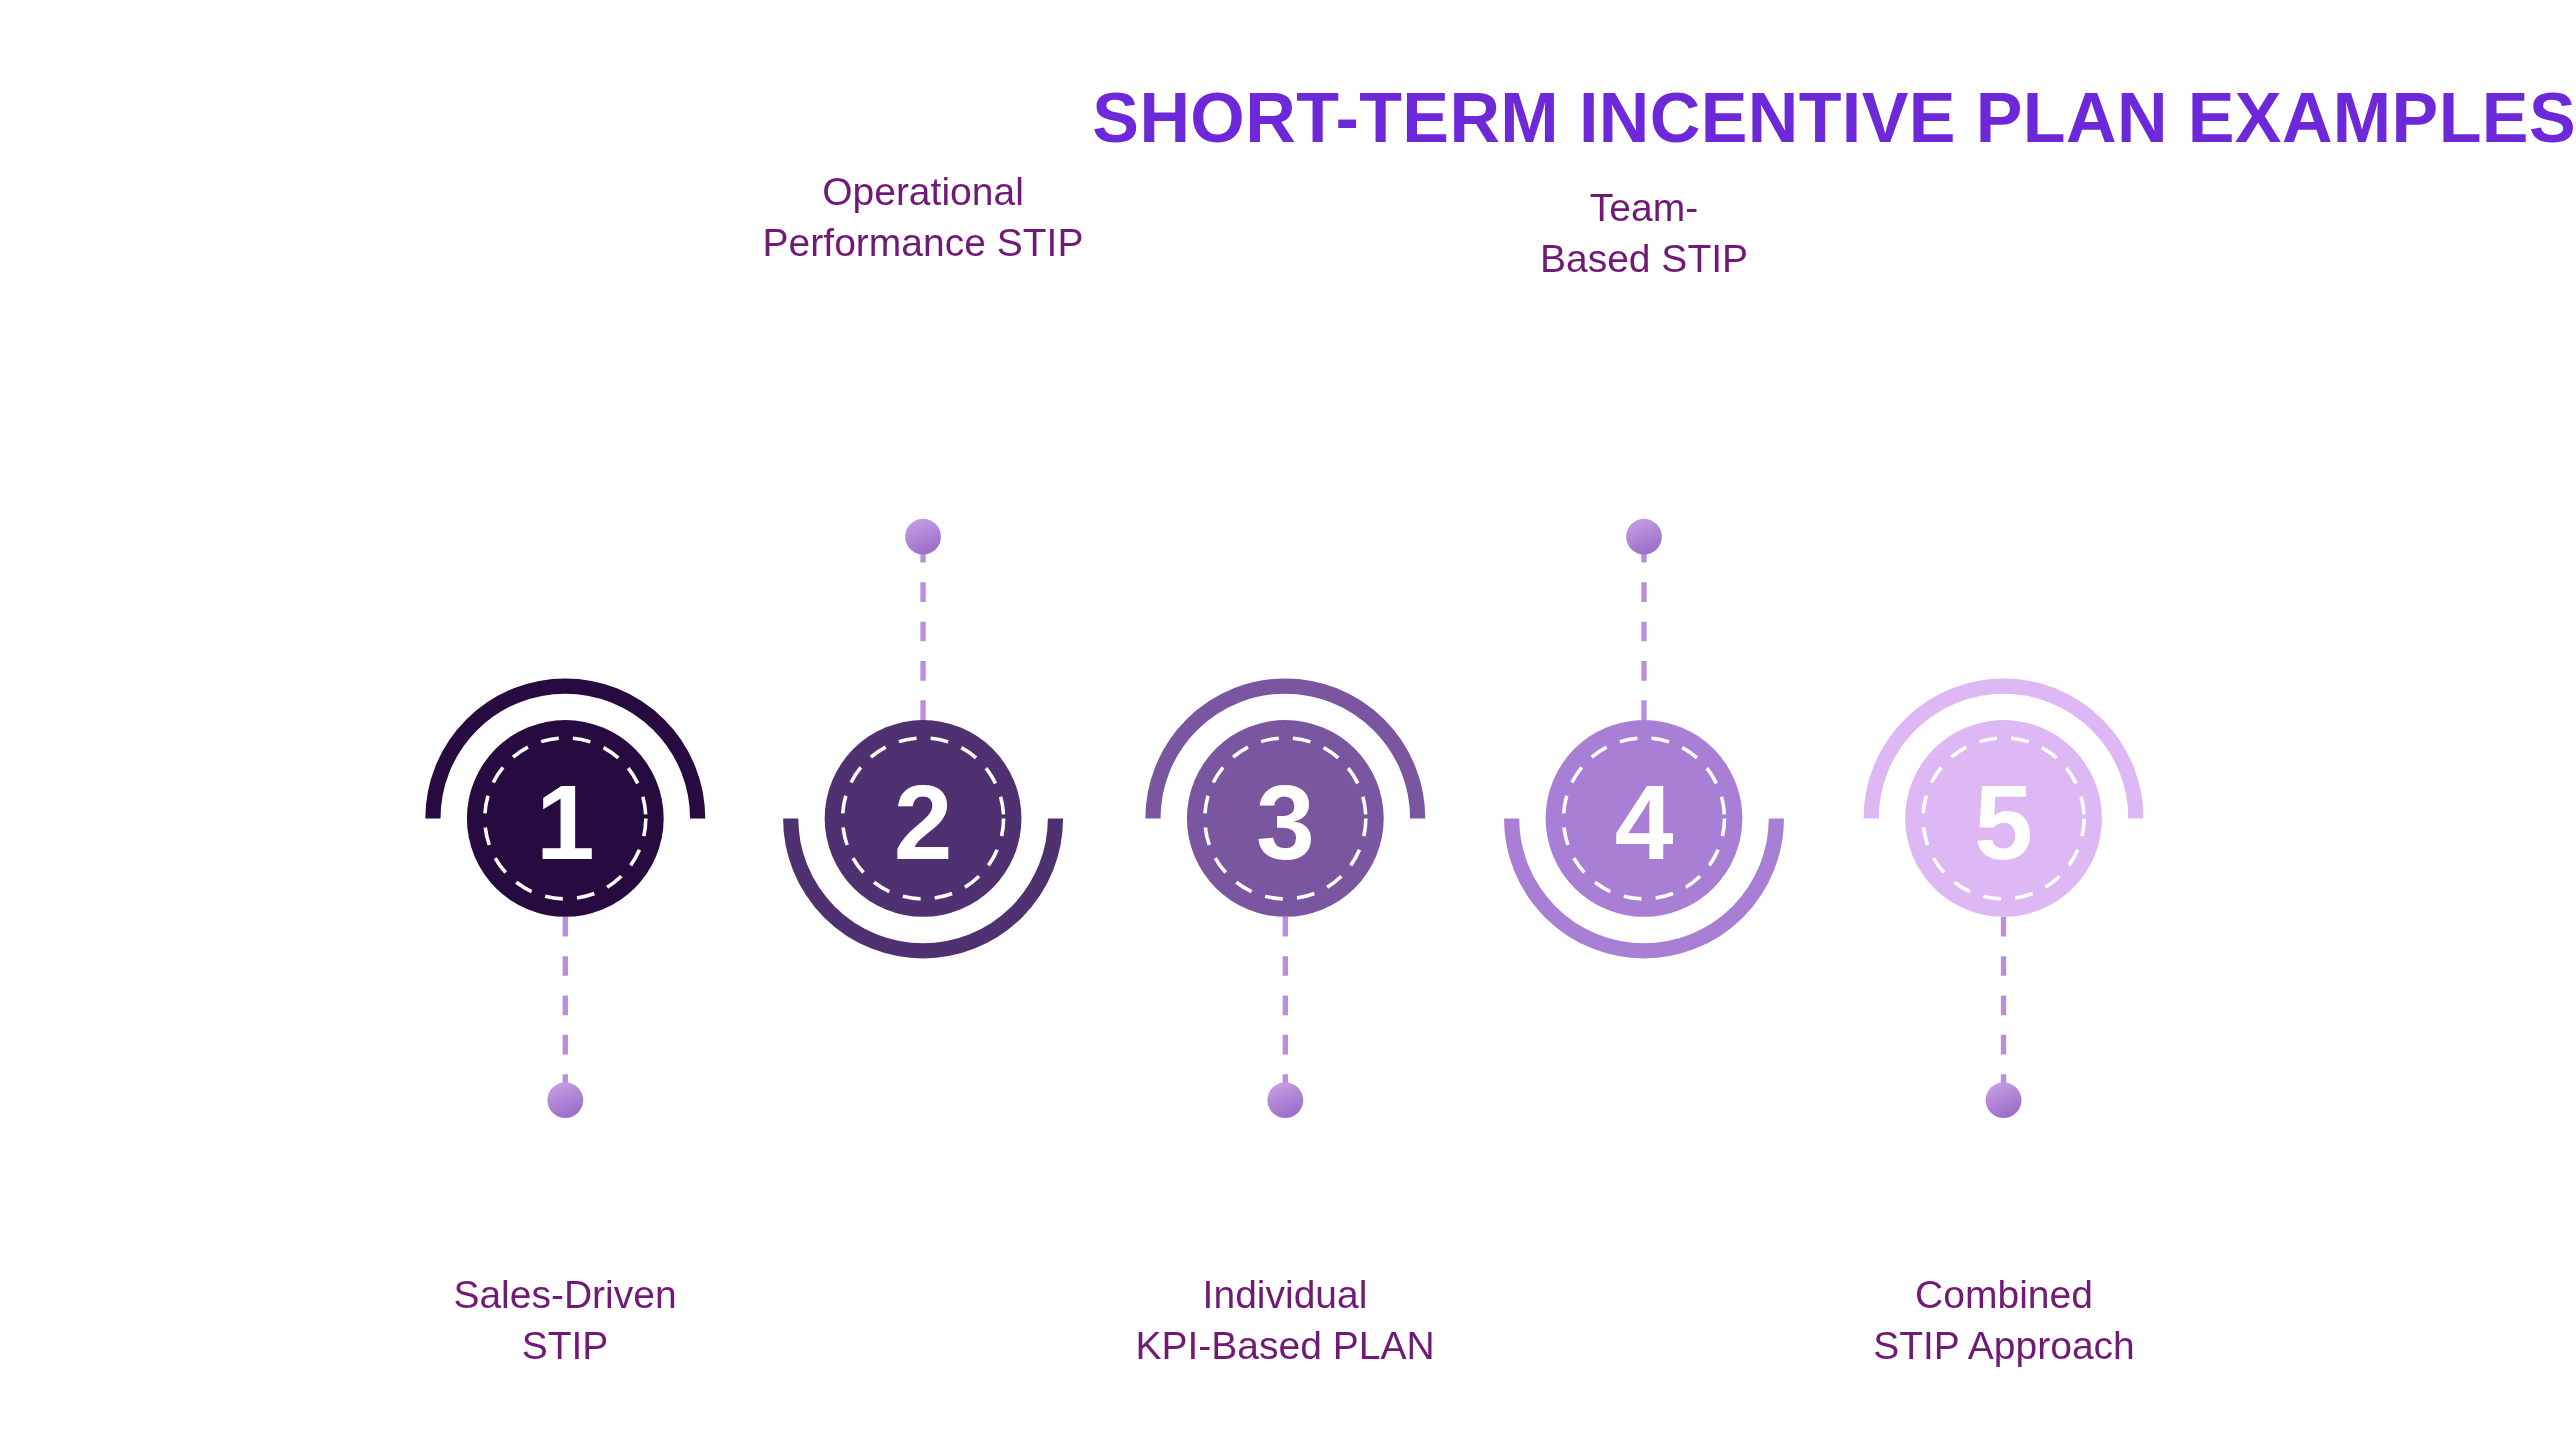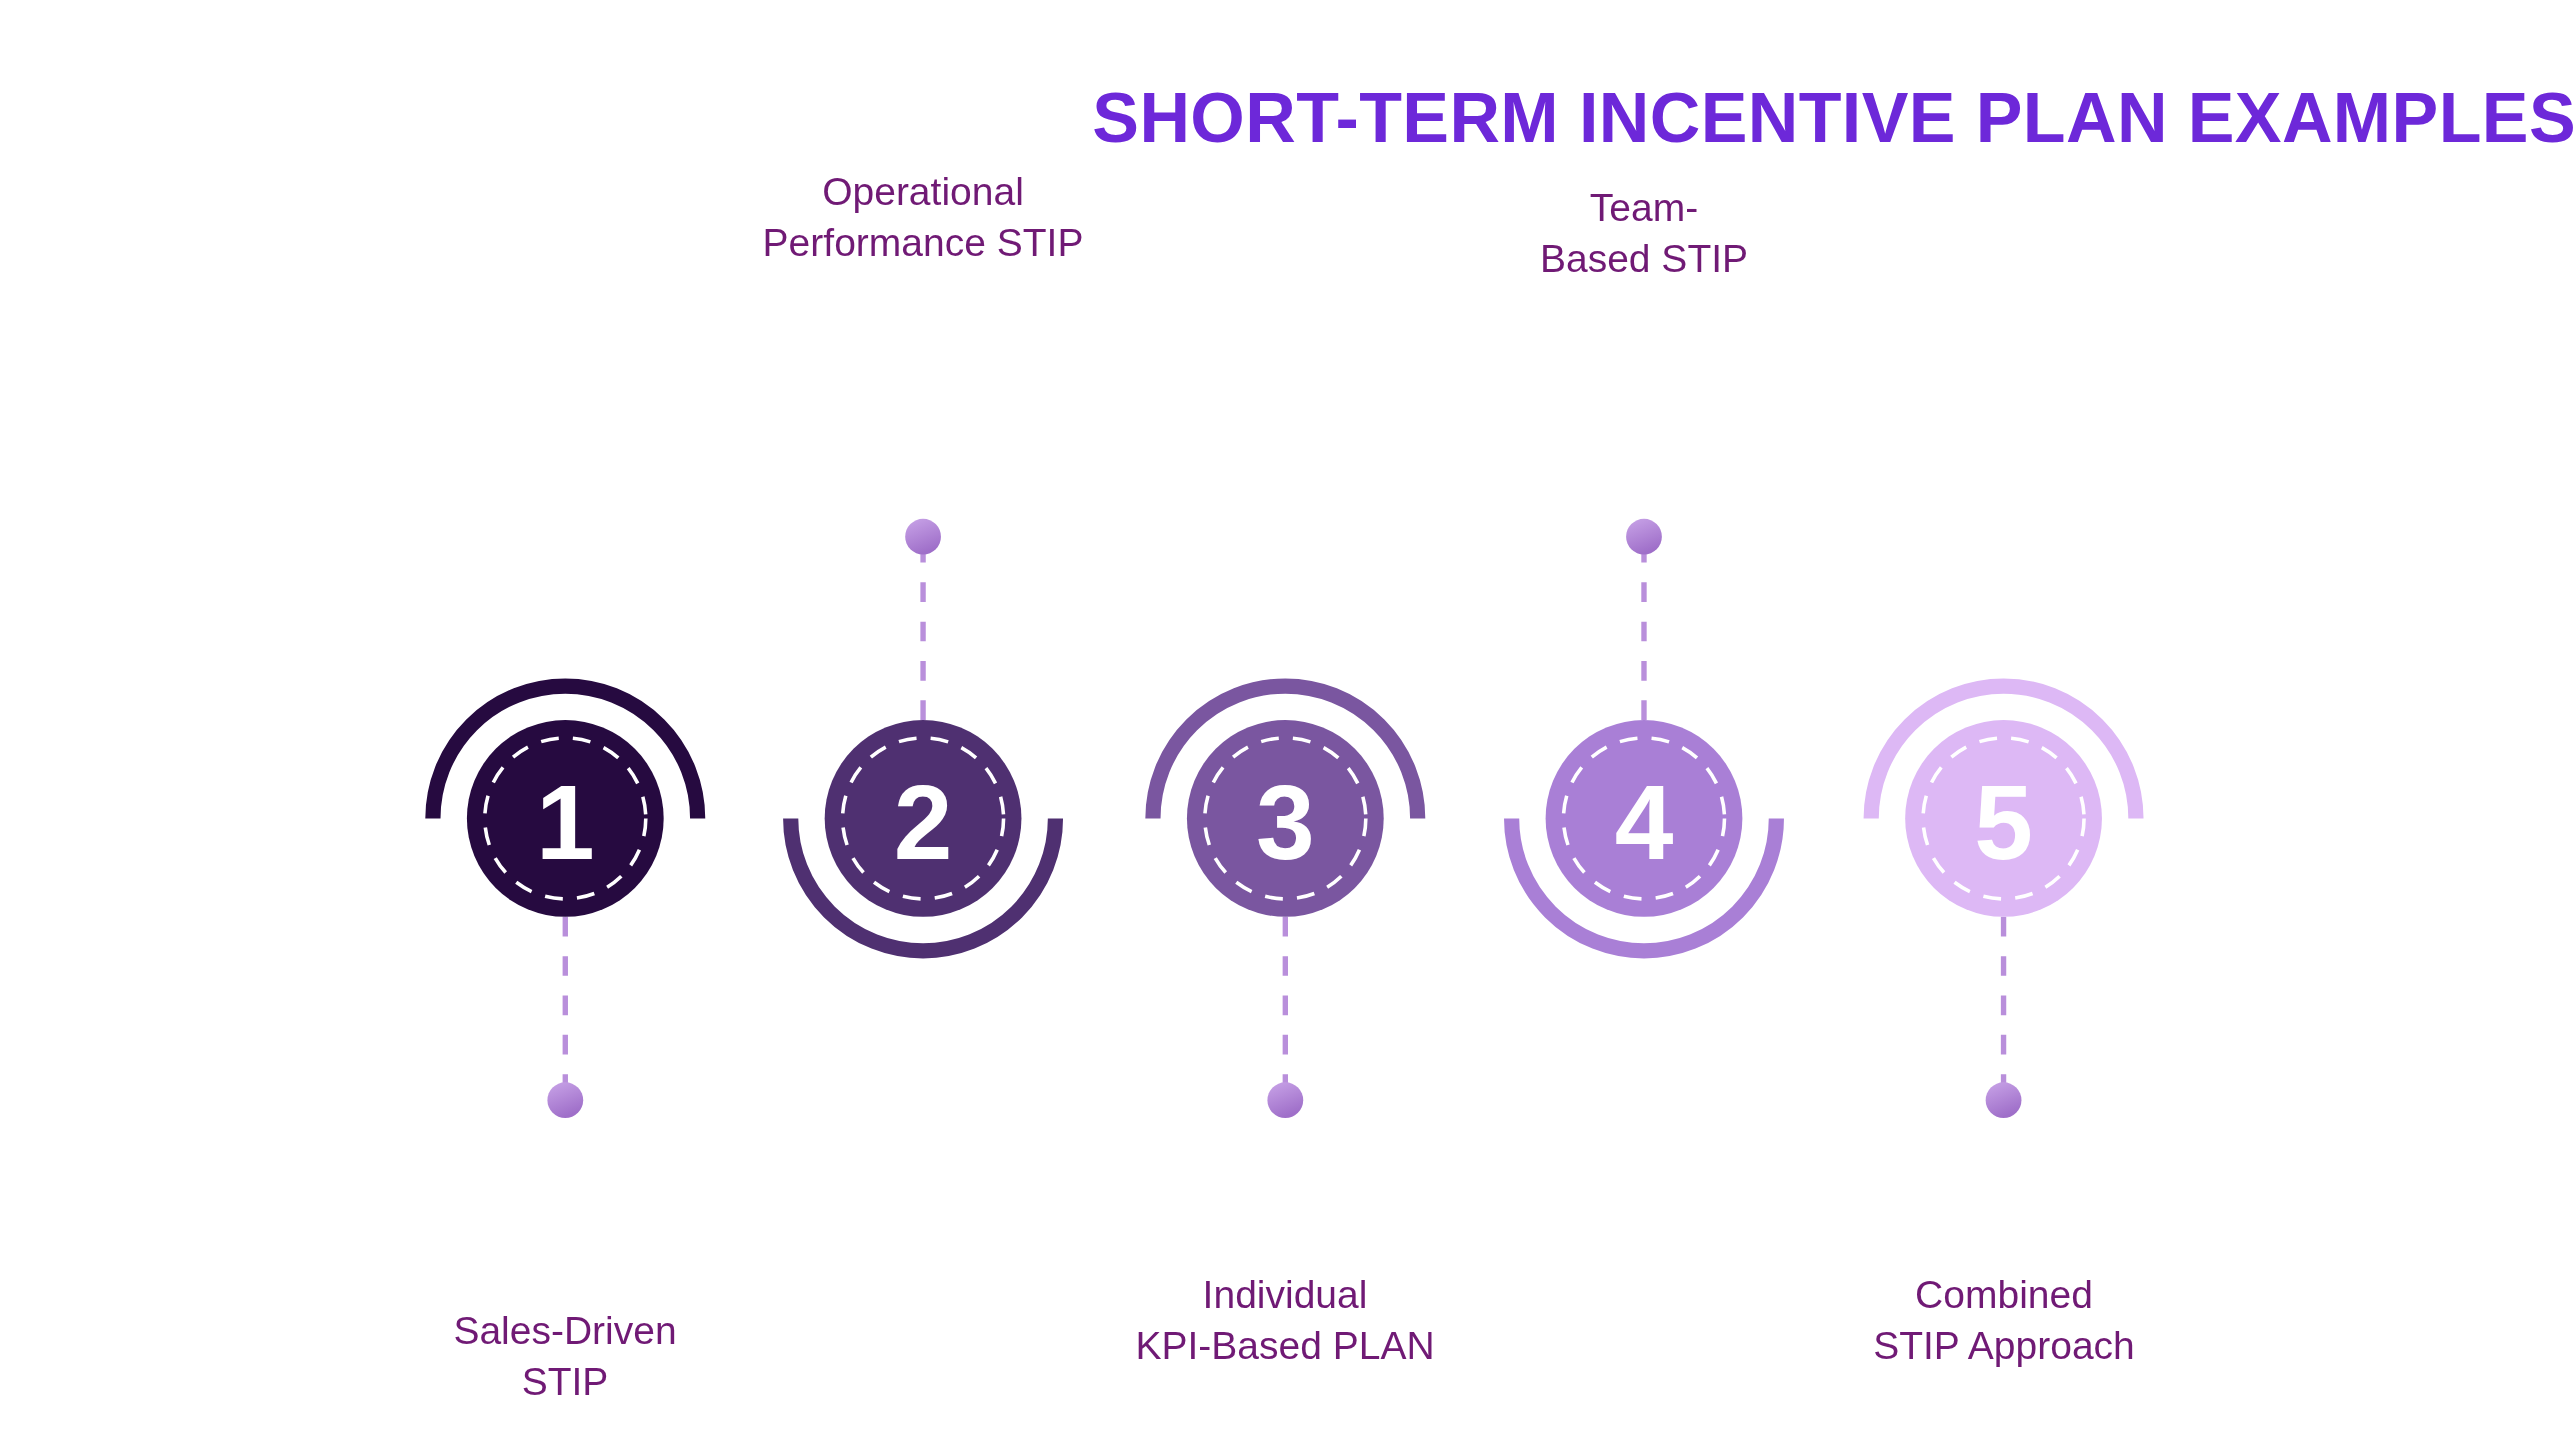--- a/index.html
+++ b/index.html
@@ -127,21 +127,21 @@
         </g>
         <g>
           <circle cx="2240" cy="915" r="110" fill="#DDB8F5"></circle>
           <circle cx="2240" cy="915" r="90" fill="none" stroke="#ffffff" stroke-width="4" stroke-dasharray="20 16"></circle>
           <text x="2240" y="919" class="num">5</text>
         </g>
       </g>
   </svg>
 
   <div id="label-layer">
-      <div class="label bottom" style="left: 565px; top: 1270px; margin-top: 36px;">Sales-Driven
+      <div class="label bottom" style="left: 565px; top: 1270px;">Sales-Driven
 STIP</div>
       <div class="label top" style="left: 923px; top: 268px;">Operational
 Performance STIP</div>
       <div class="label bottom" style="left: 1285px; top: 1270px;">Individual
 KPI-Based PLAN</div>
       <div class="label top" style="left: 1644px; top: 268px; margin-top: 16px;">Team-
 Based STIP</div>
       <div class="label bottom" style="left: 2004px; top: 1270px;">Combined
 STIP Approach</div>
     </div>

